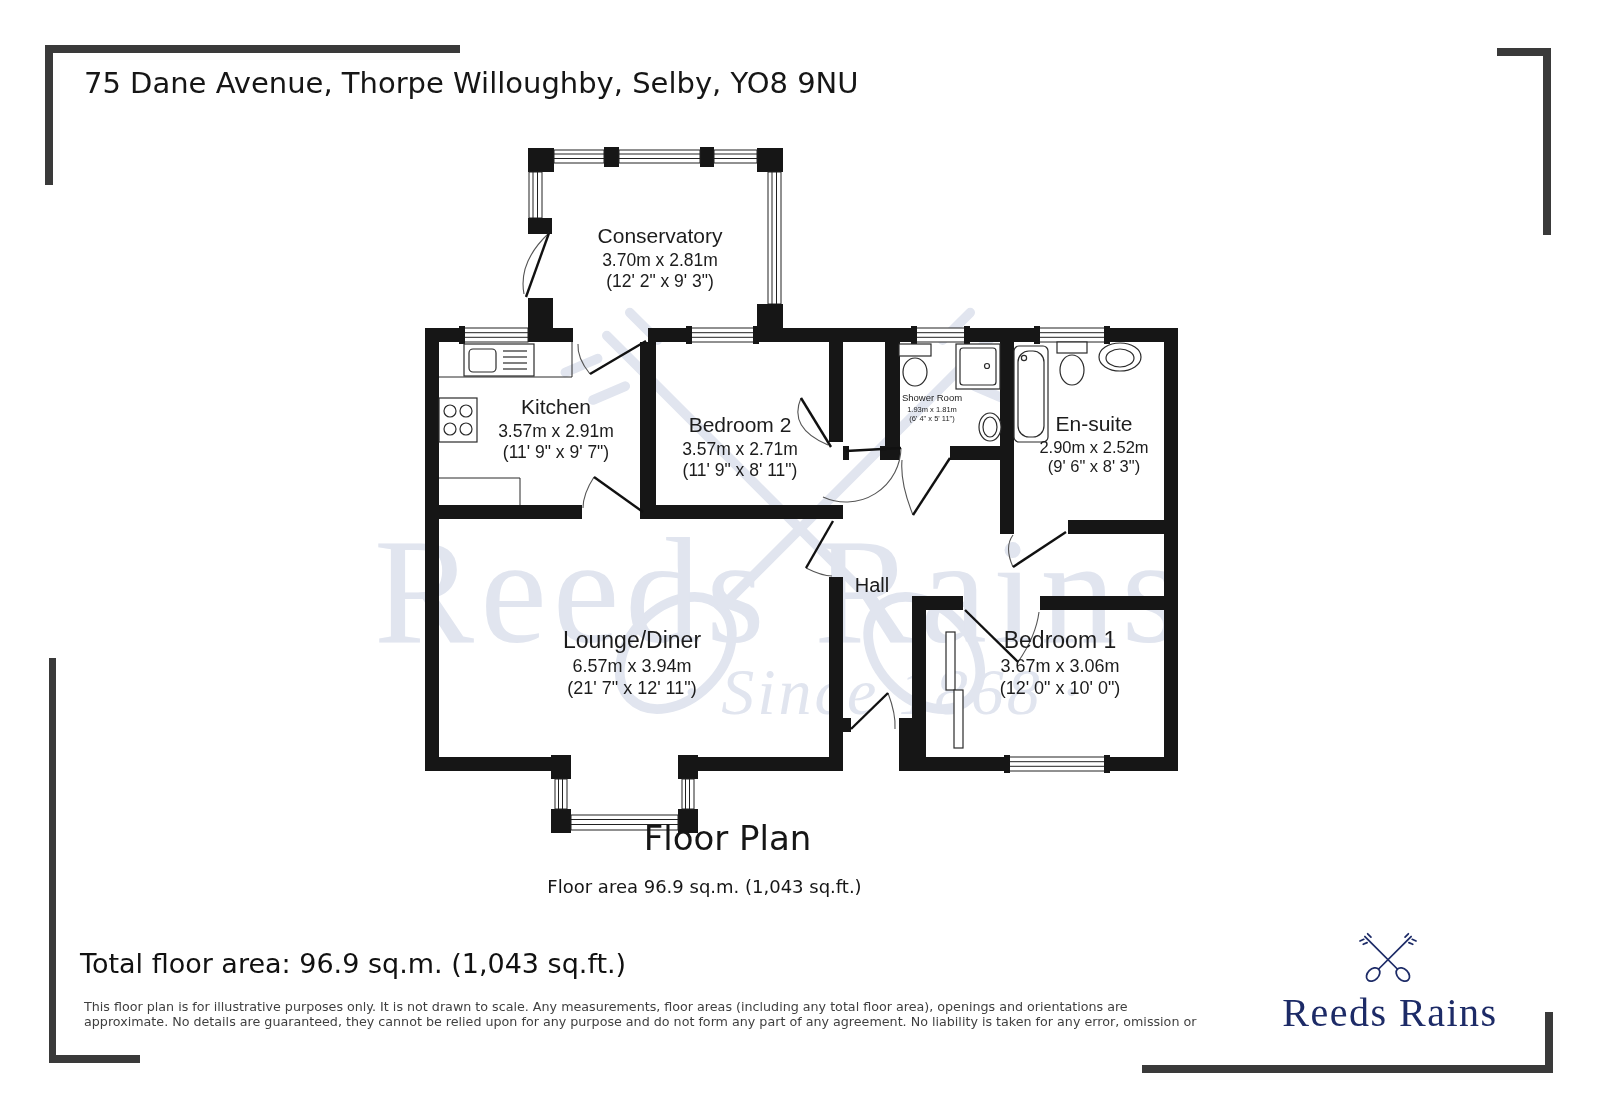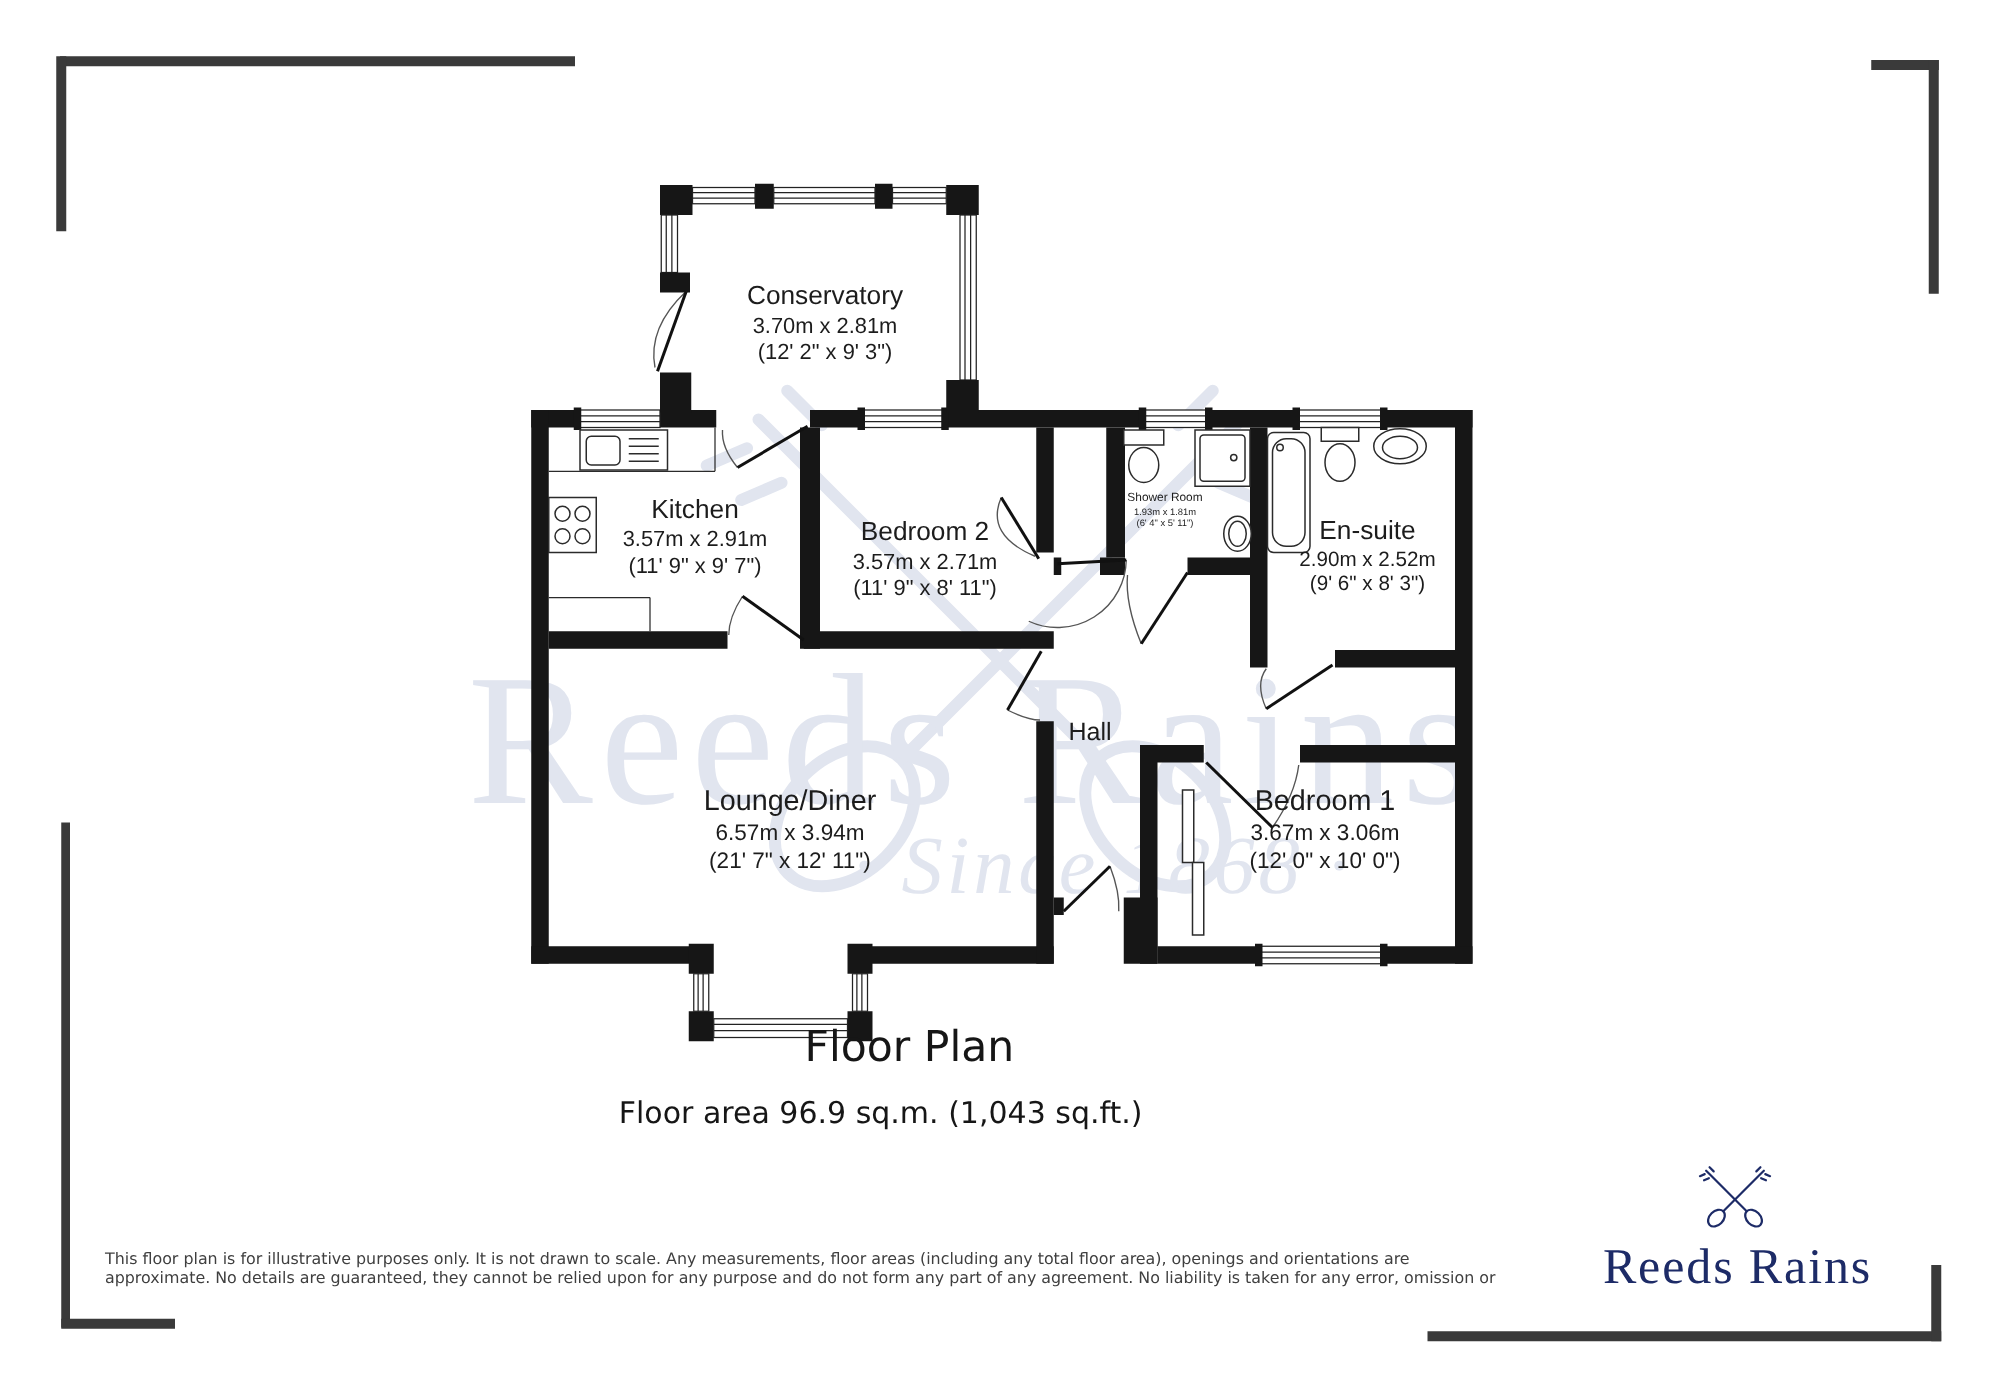--- a/index.html
+++ b/index.html
@@ -2,21 +2,21 @@
 <html><head>
 <meta charset="utf-8">
 <style>
   html,body{margin:0;padding:0;background:#ffffff;}
   .page{position:relative;width:1599px;height:1119px;background:#fff;overflow:hidden;
         font-family:"DejaVu Sans",sans-serif;color:#191919;}
   .plan-svg{position:absolute;left:0;top:0;z-index:1;}
   .txt{position:absolute;z-index:2;white-space:nowrap;}
   .page-title{left:84px;top:66px;font-size:29px;color:#161616;}
   .caption-heading{left:0;top:818px;width:1455px;text-align:center;font-size:34px;color:#161616;}
-  .caption-sub{left:0;top:876px;width:1409px;text-align:center;font-size:24px;color:#161616;}
+  .caption-sub{left:0;top:876px;width:1409px;text-align:center;font-size:18px;color:#161616;}
   .total-area{left:80px;top:948px;font-size:27px;color:#111;}
   .disclaimer{left:84px;top:999px;font-size:12.7px;line-height:15.4px;color:#3f3f3f;z-index:2;position:absolute;}
 </style>
 </head>
 <body>
 
 <div class="page">
 
   <svg class="plan-svg" width="1599" height="1119" viewBox="0 0 1599 1119">
 
@@ -288,23 +288,25 @@
         <text x="1060" y="694" font-size="18">(12' 0" x 10' 0")</text>
       </g>
     </g>
 
     <g>
       <use href="#crossedkeys" transform="translate(1388,958) scale(0.55)" stroke-width="3.2" stroke="#1d2b67"></use>
       <text x="1390" y="1026" text-anchor="middle" font-family="Liberation Serif, serif" font-size="40" letter-spacing="1.5" fill="#1d2b67">Reeds Rains</text>
     </g>
   </svg>
 
+  <div class="txt page-title">75 Dane Avenue, Thorpe Willoughby, Selby, YO8 9NU</div>
 
   <div class="txt caption-heading">Floor Plan</div>
   <div class="txt caption-sub">Floor area 96.9 sq.m. (1,043 sq.ft.)</div>
 
+  <div class="txt total-area">Total floor area: 96.9 sq.m. (1,043 sq.ft.)</div>
 
   <div class="disclaimer">
     <div>This floor plan is for illustrative purposes only. It is not drawn to scale. Any measurements, floor areas (including any total floor area), openings and orientations are</div>
     <div>approximate. No details are guaranteed, they cannot be relied upon for any purpose and do not form any part of any agreement. No liability is taken for any error, omission or</div>
   </div>
 
 </div>
 
 </body></html>

